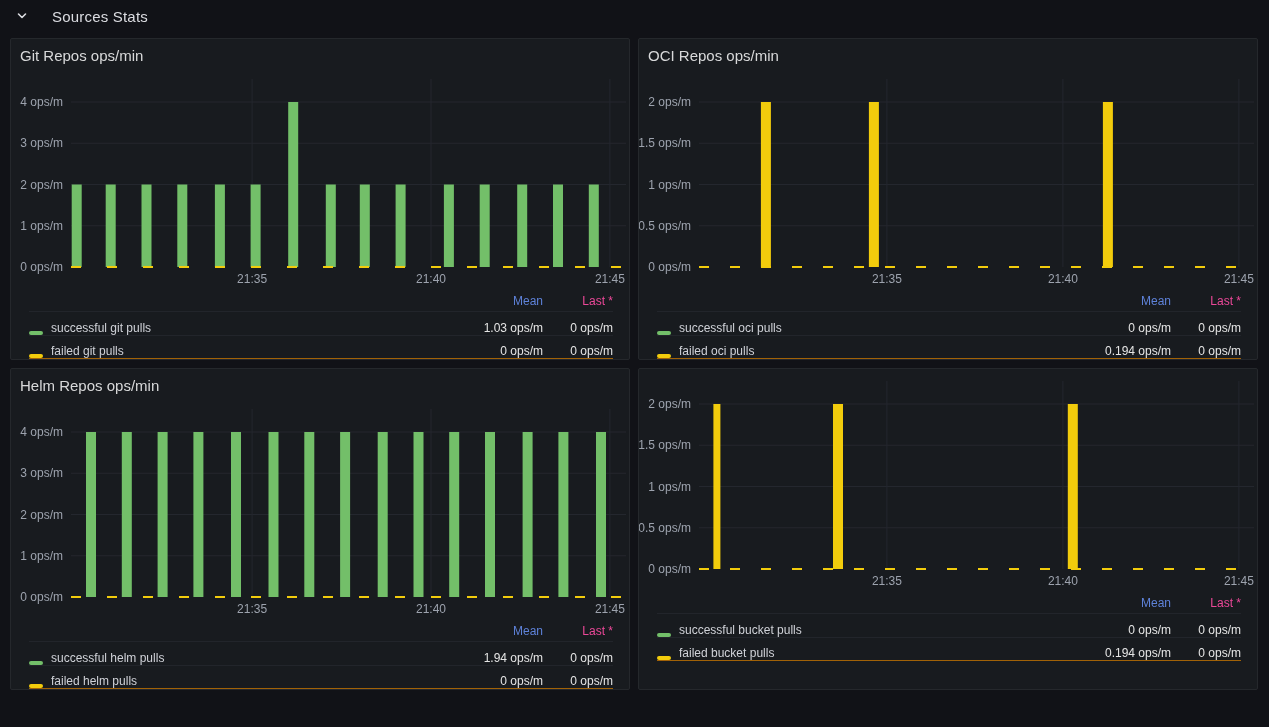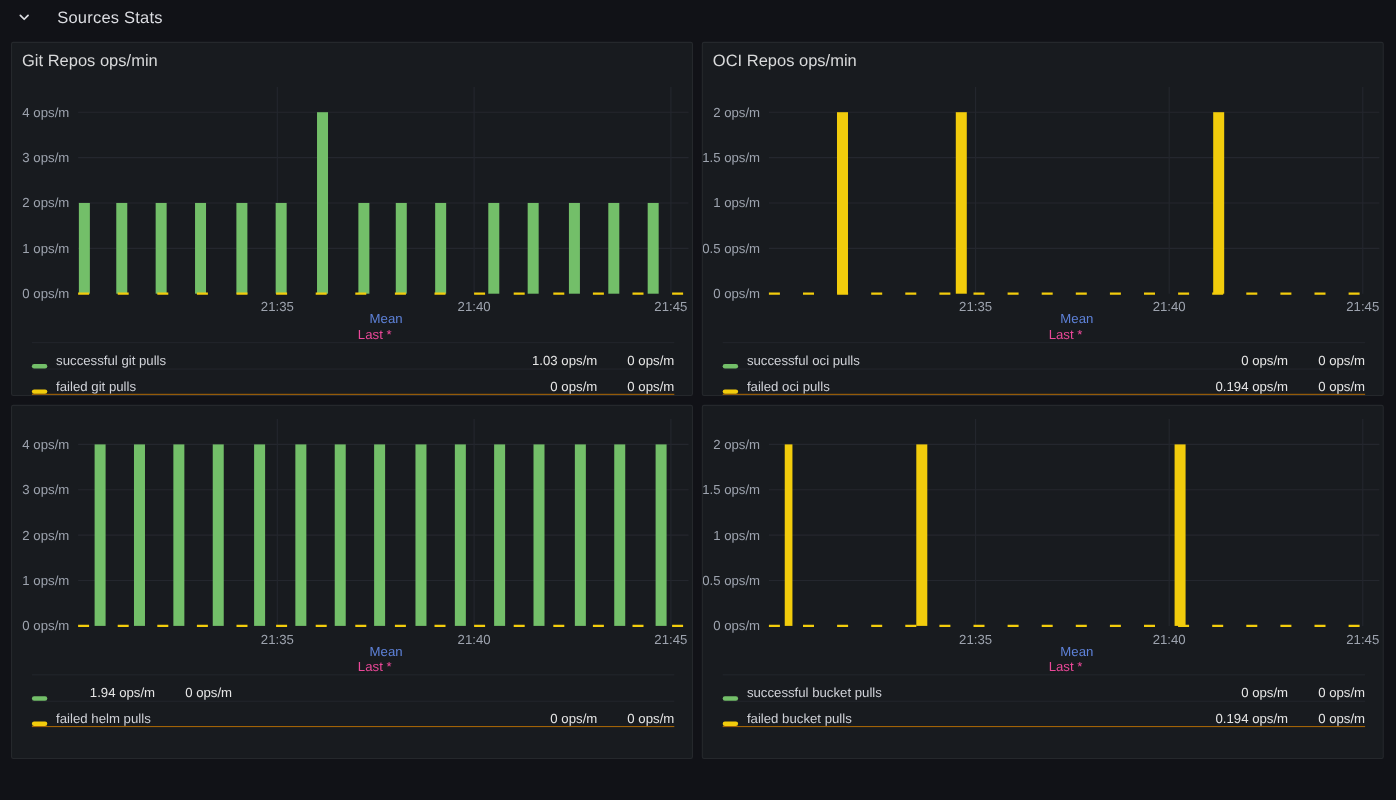--- a/index.html
+++ b/index.html
@@ -27,21 +27,21 @@
   }
   .panel-title {
     padding:8px 10px 2px 9px; height:32px;
     font-size:15px; font-weight:500; color:#D8D9DA;
     white-space:nowrap; cursor:pointer;
   }
   .chart-wrap { height:224px; position:relative; }
   svg.chart { display:block; width:618px; height:224px; cursor:crosshair; }
   svg.chart text { font-family:"Liberation Sans", sans-serif; font-size:12px; fill:#9DA3AE; }
   .legend { padding:0 16px 0 18px; font-size:12px; color:#D0D2D8; }
-  .legend-head { height:20px; display:flex; justify-content:flex-end; align-items:center;flex-direction:column; }
+  .legend-head { height:20px; display:flex; justify-content:flex-end; align-items:center; }
   .legend-head .col { font-weight:400; cursor:pointer; }
   .col-mean { width:90px; text-align:right; color:#5E82D9; }
   .col-last { width:70px; text-align:right; color:#ec4899; }
   .legend-row {
     height:24px; display:flex; align-items:flex-end;
     border-top:1px solid #22252B; cursor:pointer;
   }
   .legend-row:last-child { border-bottom:1px solid #a16207; }
   .swatch { width:14px; height:4px; border-radius:2px; margin-right:8px; flex:none; }
   .legend-label { flex:1; white-space:nowrap; overflow:hidden; }
@@ -158,20 +158,21 @@
       <div class="legend-row">
         <span class="swatch" style="background: rgb(242, 204, 12);"></span>
         <span class="legend-label">failed oci pulls</span>
         <span class="val">0.194 ops/m</span>
         <span class="val last">0 ops/m</span>
       </div>
     </div>
   </section>
 
   <section class="panel">
+    <header class="panel-title">Helm Repos ops/min</header>
     <div class="chart-wrap">
       <svg class="chart" viewBox="0 0 618 224">
           <line x1="60" y1="35" x2="615" y2="35" stroke="#24272E" stroke-width="1"></line>
           <line x1="60" y1="76.25" x2="615" y2="76.25" stroke="#24272E" stroke-width="1"></line>
           <line x1="60" y1="117.5" x2="615" y2="117.5" stroke="#24272E" stroke-width="1"></line>
           <line x1="60" y1="158.75" x2="615" y2="158.75" stroke="#24272E" stroke-width="1"></line>
           <line x1="241.1" y1="12" x2="241.1" y2="200" stroke="#24272E" stroke-width="1"></line>
           <line x1="420.0" y1="12" x2="420.0" y2="200" stroke="#24272E" stroke-width="1"></line>
           <line x1="598.9" y1="12" x2="598.9" y2="200" stroke="#24272E" stroke-width="1"></line>
           <rect x="75.0" y="35.0" width="10" height="165.0" fill="#73BF69"></rect>
@@ -200,20 +201,21 @@
           <text x="598.9" y="216" text-anchor="middle">21:45</text>
         </svg>
     </div>
     <div class="legend">
       <div class="legend-head">
         <span class="col col-mean">Mean</span>
         <span class="col col-last">Last *</span>
       </div>
       <div class="legend-row">
         <span class="swatch" style="background: rgb(115, 191, 105);"></span>
+        <span class="legend-label">successful helm pulls</span>
         <span class="val">1.94 ops/m</span>
         <span class="val last">0 ops/m</span>
       </div>
       <div class="legend-row">
         <span class="swatch" style="background: rgb(242, 204, 12);"></span>
         <span class="legend-label">failed helm pulls</span>
         <span class="val">0 ops/m</span>
         <span class="val last">0 ops/m</span>
       </div>
     </div>

